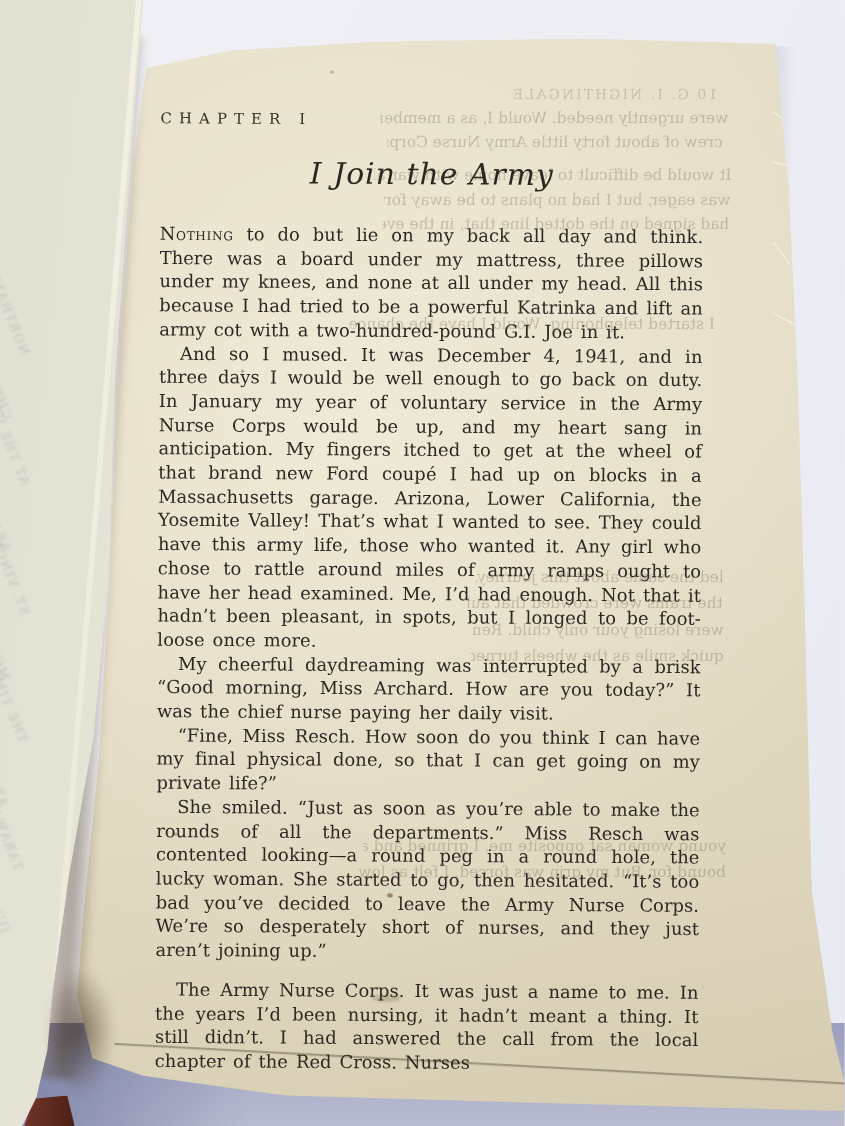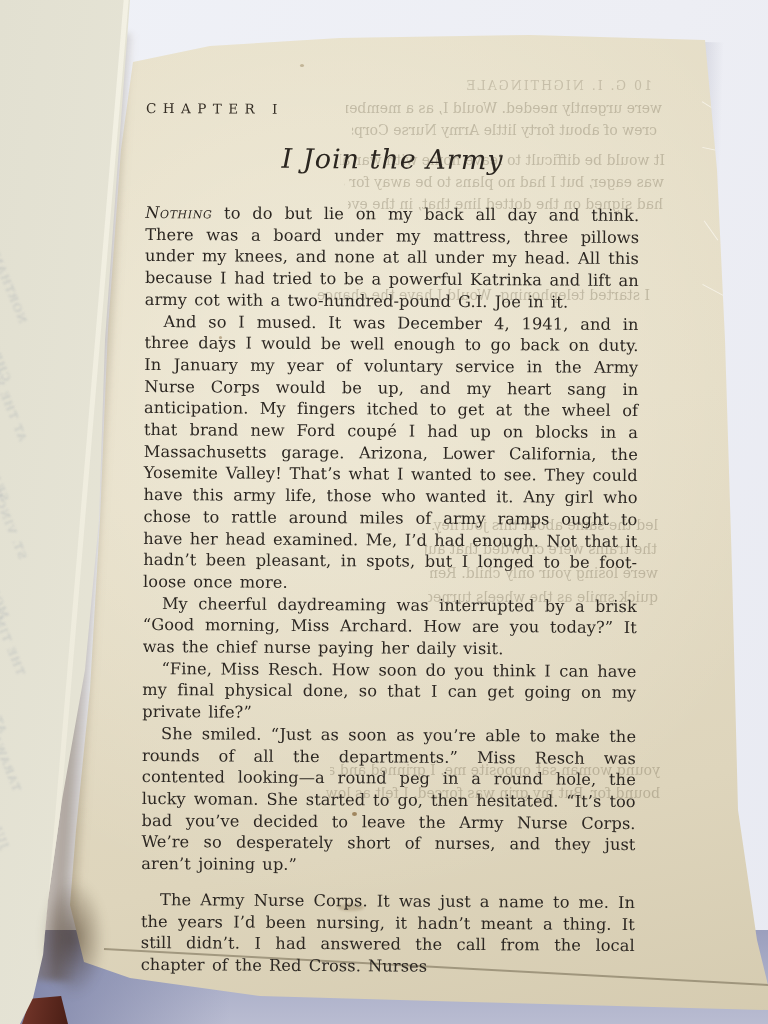--- a/index.html
+++ b/index.html
@@ -40,21 +40,21 @@
   .content{position:absolute;left:146px;top:100px;width:494px;z-index:4;
     transform:rotate(.35deg);transform-origin:top left;color:#2c2722;}
   .chapter{font-size:13.5px;letter-spacing:.48em;color:#342d24;}
   .title{margin-top:26px;text-align:center;font-style:italic;font-size:27px;
     letter-spacing:1px;color:#2b2620;}
   .body{margin-top:29px;font-size:16.2px;line-height:21.7px;text-align:justify;
     word-spacing:.12em;letter-spacing:.1px;}
   .body p{margin:0;}
   .body p + p{text-indent:19px;}
   .body p.sep{margin-top:14px;}
-  .lead{font-variant:small-caps;letter-spacing:.6px;font-style:italic;}
+  .lead{font-variant:small-caps;letter-spacing:.6px;}
 
   
   .bleed{position:absolute;z-index:3;transform:scaleX(-1);white-space:nowrap;overflow:hidden;
     color:rgba(104,92,68,.30);filter:blur(.6px);font-size:14px;line-height:15px;}
   .bleed.header{font-size:12.5px;letter-spacing:2px;color:rgba(104,92,68,.26);}
 
   
   .gutter{position:absolute;left:40px;top:28px;width:95px;height:950px;z-index:3;
     background:linear-gradient(90deg,rgba(0,0,0,0) 0%,rgba(118,92,58,.28) 55%,
       rgba(82,60,34,.42) 78%,rgba(82,60,34,0) 100%);

